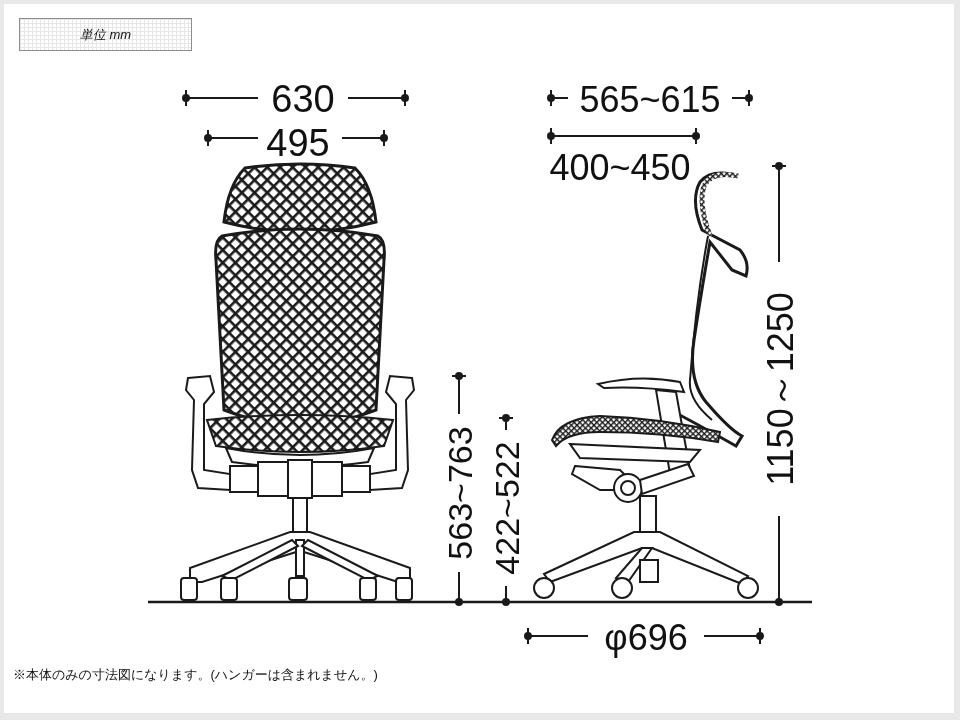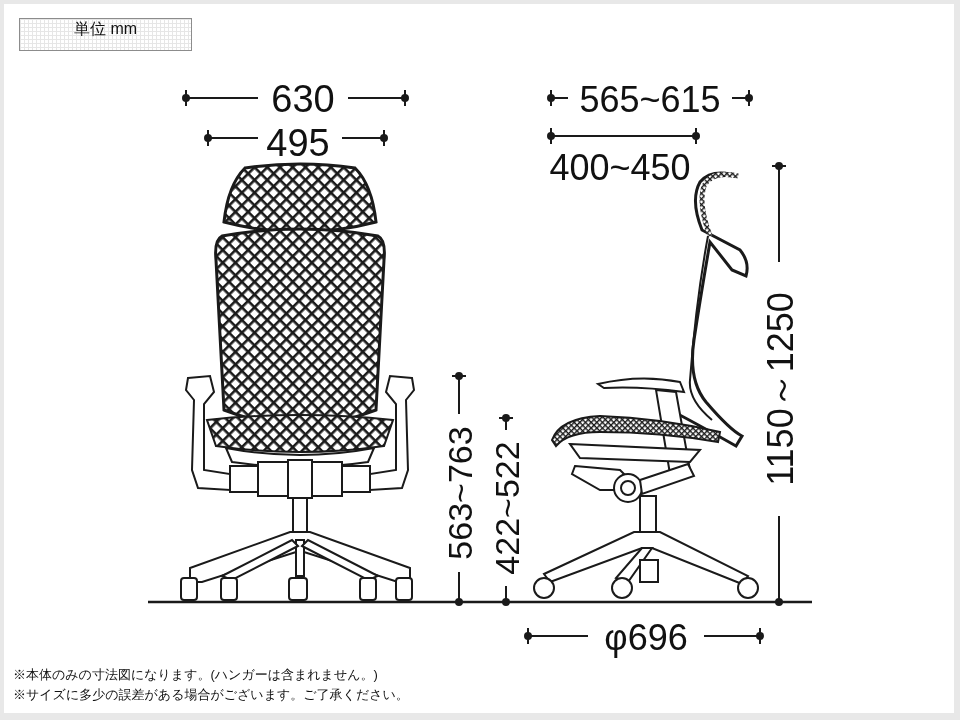--- a/index.html
+++ b/index.html
@@ -13,22 +13,22 @@
       background: #ffffff;
     }
     .unit-box {
       position: absolute; left: 19px; top: 18px; width: 173px; height: 33px;
       border: 1px solid #8c8c8c; box-sizing: border-box;
       background-color: #fff;
       background-image:
         linear-gradient(#e6e6e6 1px, transparent 1px),
         linear-gradient(90deg, #e6e6e6 1px, transparent 1px);
       background-size: 4px 4px;
-      display: flex; justify-content: center;
-      font-size: 16px; color: #111;
+      display: flex; align-items: center; justify-content: center;
+      font-size: 13px; color: #111; font-style: italic;
     }
     svg.drawing { position: absolute; left: 0; top: 0; }
     .notes {
       position: absolute; left: 13px; top: 665px; font-size: 13px;
       line-height: 20px; color: #111;
       font-family: Liberation Sans, sans-serif;
     }
     .dim { font-family: "Liberation Sans", sans-serif; fill: #111; }
   </style>
 </head>
@@ -189,14 +189,13 @@
     <circle cx="528" cy="636" r="3" fill="#1a1a1a"></circle>
       <circle cx="760" cy="636" r="3" fill="#1a1a1a"></circle>
     <line x1="528" y1="628" x2="528" y2="644"></line>
       <line x1="760" y1="628" x2="760" y2="644"></line>
   </g>
   <text class="dim" x="646" y="650" font-size="36" text-anchor="middle">φ696</text>
 </svg>
 
 <div class="notes">
   <div>※本体のみの寸法図になります。(ハンガーは含まれません。)</div>
-  <div>※サイズに多少の誤差がある場合がございます。ご了承ください。</div>
 </div>
 
 </body></html>

